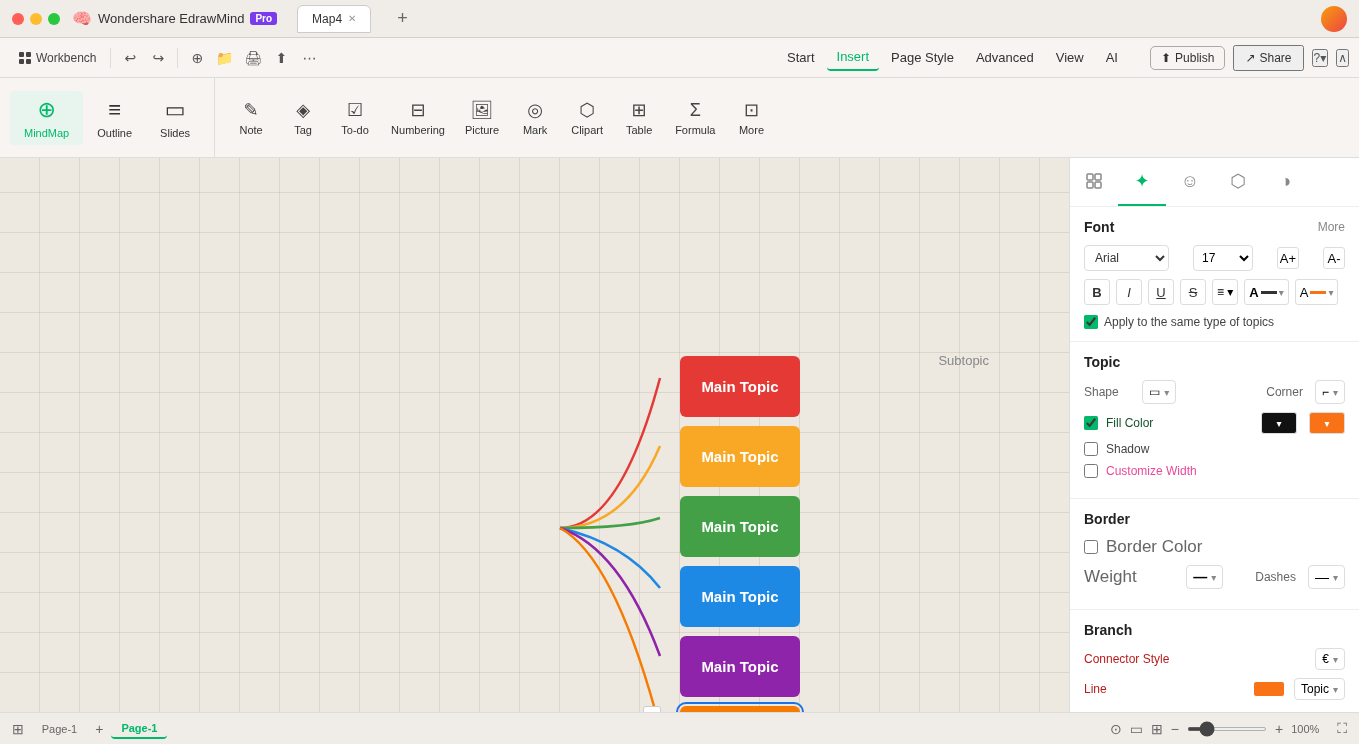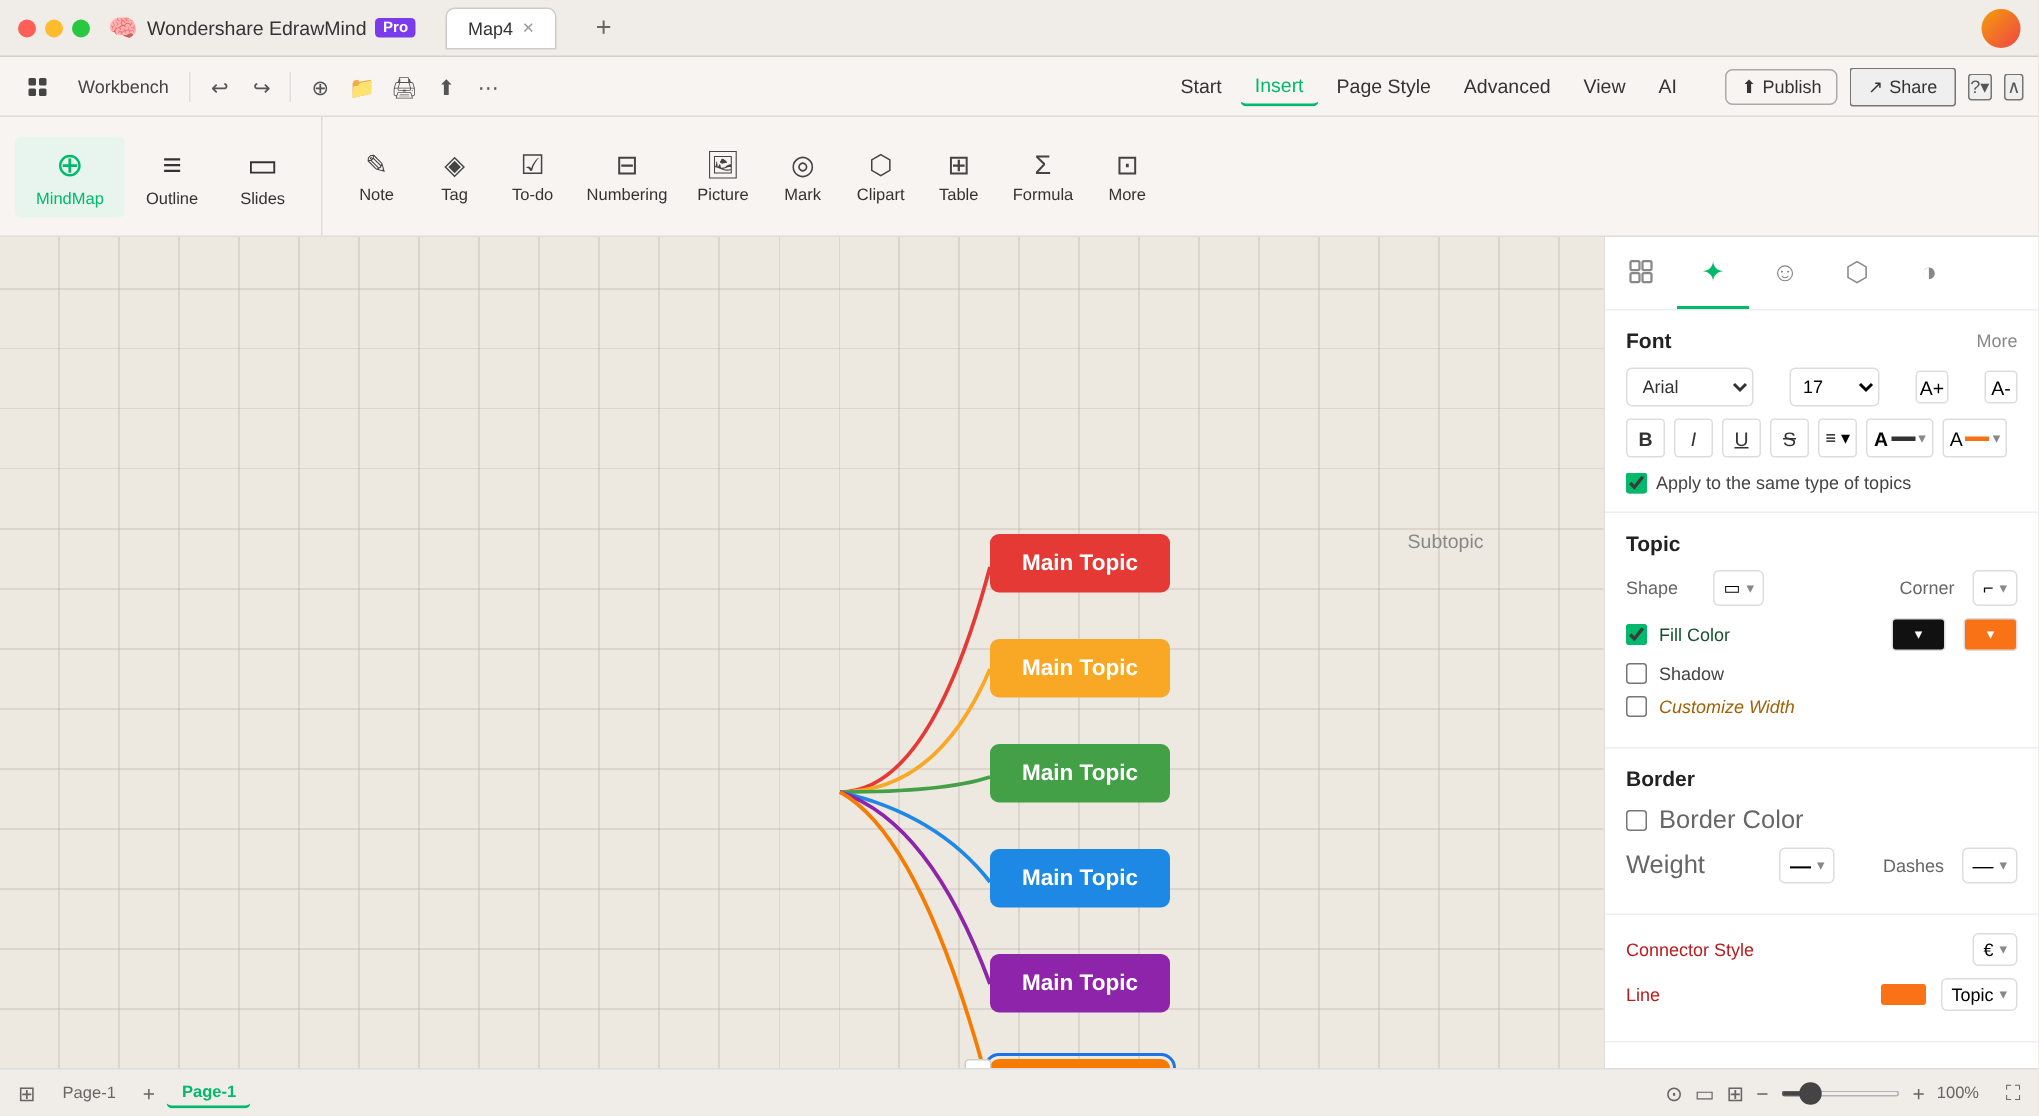--- a/index.html
+++ b/index.html
@@ -32,21 +32,21 @@
     
     #menubar {
       height: 40px;
       background: #f7f4f1;
       display: flex;
       align-items: center;
       padding: 0 10px;
       border-bottom: 1px solid #ddd;
       gap: 2px;
     }
-    .workbench-btn { display: flex; align-items: center; gap: 20px; padding: 4px 8px; font-size: 12px; color: #444; cursor: pointer; }
+    .workbench-btn { display: flex; align-items: center; gap: 4px; padding: 4px 8px; font-size: 12px; color: #444; cursor: pointer; }
     .workbench-btn svg { width: 14px; height: 14px; }
     .menu-sep { width: 1px; height: 20px; background: #ddd; margin: 0 4px; }
     .toolbar-icon-btn { display: flex; align-items: center; justify-content: center; width: 26px; height: 26px; border-radius: 4px; cursor: pointer; color: #555; font-size: 14px; border: none; background: none; }
     .menu-items { display: flex; align-items: center; gap: 2px; margin-left: auto; }
     .menu-item { padding: 5px 10px; font-size: 13px; color: #333; cursor: pointer; border-radius: 4px; }
     .menu-item.active { color: #00b96b; border-bottom: 2px solid #00b96b; }
     .menubar-right { display: flex; align-items: center; gap: 8px; margin-left: 20px; }
     .publish-btn { display: flex; align-items: center; gap: 4px; background: none; border: 1px solid #aaa; border-radius: 5px; padding: 4px 10px; font-size: 12px; color: #333; cursor: pointer; }
     .share-btn { display: flex; align-items: center; gap: 4px; padding: 4px 10px; font-size: 12px; color: #333; cursor: pointer; }
     .help-btn { font-size: 12px; color: #555; cursor: pointer; }
@@ -143,28 +143,29 @@
       font-weight: 500;
       color: #333;
       box-shadow: 0 2px 8px rgba(0,0,0,0.15);
       white-space: nowrap;
       z-index: 10;
     }
 
     .topic-node {
       position: absolute;
       border-radius: 6px;
-      padding: 11px 18px;
+      padding: 22px 18px;
       font-size: 15px;
       font-weight: 600;
       color: white;
       text-align: center;
       min-width: 120px;
       white-space: nowrap;
       z-index: 10;
+      margin-left: 20px;
     }
     .topic-node.selected {
       outline: 2px solid #1a73e8;
       outline-offset: 2px;
     }
 
     .subtopic-label {
       position: absolute;
       color: #888;
       font-size: 13px;
@@ -630,21 +631,21 @@
         </div>
       </div>
 
       <div class="topic-row">
         <input type="checkbox" class="cb" style="">
         <span style="font-size:12px;color:#444;">Shadow</span>
       </div>
 
       <div class="topic-row">
         <input type="checkbox" class="cb" style="">
-        <span style="font-size:12px;color:#a16207;font-style:italic;">Customize Width</span>
+        <span style="font-size:12px;color:#ec4899;">Customize Width</span>
       </div>
     </div>
 
     <div class="panel-section">
       <div class="section-header">
         <span class="section-title">Border</span>
       </div>
       <div class="border-row">
         <input type="checkbox" class="cb" style="">
         <span class="border-label">Border Color</span>
@@ -658,20 +659,23 @@
         <span style="width:16px;"></span>
         <span style="font-size:12px;color:#666;">Dashes</span>
         <div class="line-select" style="margin-left:4px;">
           <span style="font-size:14px;">—</span>
           <span class="chevron">▾</span>
         </div>
       </div>
     </div>
 
     <div class="panel-section">
+      <div class="section-header">
+        <span class="section-title">Branch</span>
+      </div>
       <div class="branch-row">
         <span class="branch-label">Connector Style</span>
         <div class="line-select">
           <span>€</span>
           <span class="chevron">▾</span>
         </div>
       </div>
       <div class="branch-row">
         <span class="branch-label">Line</span>
         <div style="width:30px;height:14px;background:#f97316;border-radius:2px;margin-right:2px;"></div>

